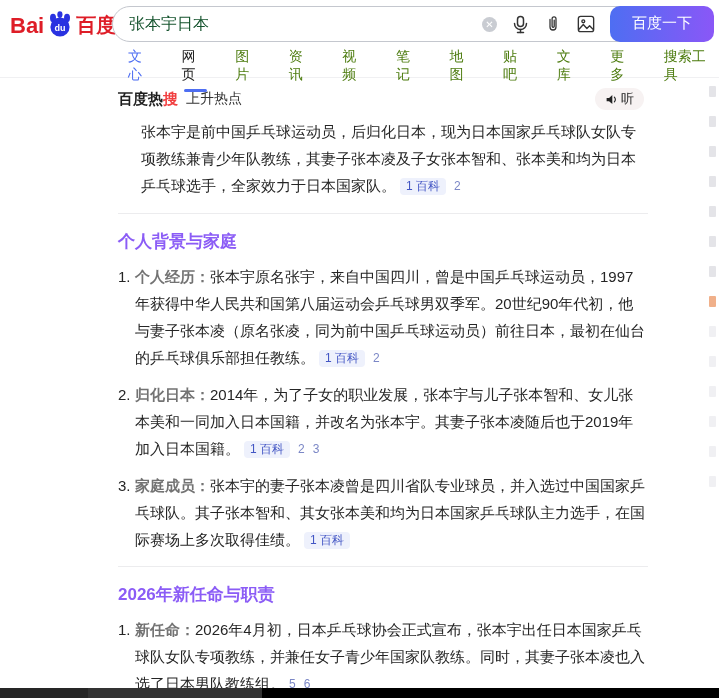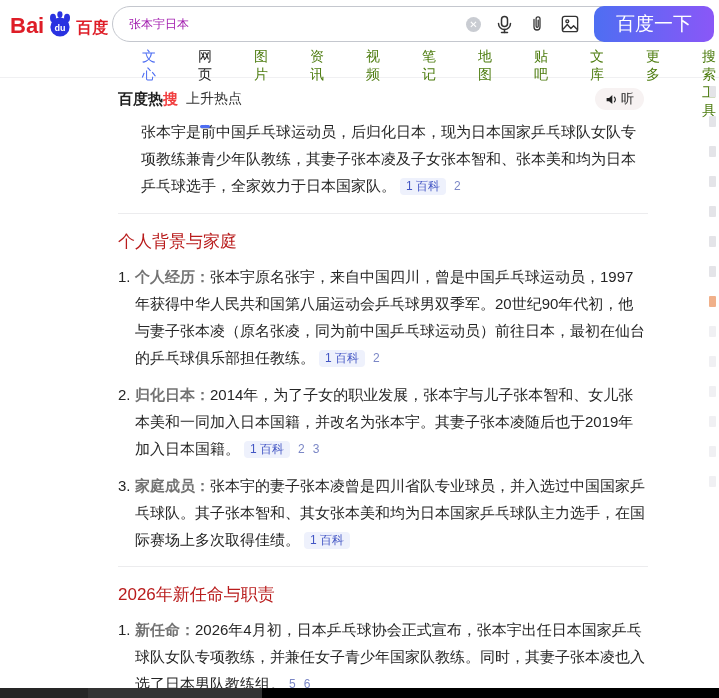--- a/index.html
+++ b/index.html
@@ -7,42 +7,42 @@
     width:719px;height:698px;position:relative;overflow:hidden;
     background:#fff;font-family:"Liberation Sans","DejaVu Sans",sans-serif;
     color:#252525;
   }
   
   .header{position:relative;height:77px;border-bottom:1px solid #f0f0f2;background:#fff;}
   .logo{position:absolute;left:10px;top:7px;display:flex;align-items:flex-end;height:32px;}
   .logo .bai{color:#de1d27;font-weight:700;font-size:22px;letter-spacing:0;}
   .logo .paw{position:relative;width:30px;height:30px;margin:0 1px;}
   .logo .paw svg{display:block;}
-  .logo .zh{color:#de1d27;font-weight:700;font-size:16px;}
+  .logo .zh{color:#de1d27;font-weight:700;font-size:20px;}
   .searchbox{
     position:absolute;left:112px;top:6px;width:600px;height:34px;
     border:1px solid #c4c7ce;border-radius:18px;background:#fff;
     display:flex;align-items:center;
   }
   .searchbox input{
-    flex:1;border:none;outline:none;font-size:12px;color:#a21caf;
+    flex:1;border:none;outline:none;font-size:16px;color:#14532d;
     padding:0 8px 0 16px;background:transparent;height:30px;
     font-family:"Liberation Sans","DejaVu Sans",sans-serif;
   }
   .sicons{display:flex;align-items:center;gap:13px;margin-right:8px;}
   .clear-btn{width:15px;height:15px;border-radius:50%;background:#c9ccd2;color:#fff;
     font-size:10px;line-height:15px;text-align:center;cursor:pointer;}
   .iconbtn{width:20px;height:20px;display:flex;align-items:center;justify-content:center;cursor:pointer;}
   .gobtn{
     height:36px;margin:-1px -1px 0 6px;padding:0 22px;border:none;border-radius:10px;
     background:linear-gradient(90deg,#4e6ef2,#8a57f7);
-    color:#fff;font-size:19px;cursor:pointer;
+    color:#fff;font-size:15px;cursor:pointer;
     font-family:"Liberation Sans","DejaVu Sans",sans-serif;
   }
-  .tabs{position:absolute;left:142px;top:48px;display:flex;gap:42px;font-size:14px;}
+  .tabs{position:absolute;left:128px;top:48px;display:flex;gap:26px;font-size:14px;align-items:center;}
   .tab{color:#4d7c0f;cursor:pointer;position:relative;padding-bottom:8px;}
   .tab.first{color:#4e6ef2;}
   .tab.active{color:#222;font-weight:400;}
   .tab.active::after{
     content:"";position:absolute;left:2px;right:2px;bottom:0;height:3px;
     border-radius:2px;background:#4e6ef2;
   }
   
   .content{margin:10px 71px 0 118px;width:530px;}
   .hotbar{display:flex;align-items:center;justify-content:space-between;height:22px;}
@@ -53,21 +53,21 @@
     display:flex;align-items:center;gap:3px;background:#f7f2f2;border-radius:11px;
     padding:2px 10px;font-size:13px;color:#222;cursor:pointer;margin-right:4px;
   }
   .para{font-size:15px;line-height:27px;color:#252525;margin-top:8px;margin-left:23px;}
   .pill{
     display:inline-block;background:#eef1fc;color:#4255c4;border-radius:4px;
     font-size:12px;line-height:17px;padding:0 6px;margin:0 4px;vertical-align:1px;cursor:pointer;
   }
   .cnum{color:#7b87c6;font-size:12px;margin:0 4px;vertical-align:1px;cursor:pointer;}
   .divider{height:1px;background:#ececee;margin:13px 0 0 0;}
-  .h2{font-size:17px;color:#b91c1c;font-weight:400;margin:16px 0 10px 0;}
+  .h2{font-size:17px;color:#8b5cf6;font-weight:700;margin:16px 0 10px 0;}
   .item{display:flex;font-size:15px;line-height:27px;margin-bottom:9px;}
   .item .num{flex:0 0 17px;color:#252525;}
   .item .itext{flex:1;}
   .item b{color:#737373;}
   
   .rfrags{position:absolute;right:0;top:86px;width:13px;}
   .rfrag{width:7px;height:11px;background:#e4e4e8;margin:0 0 19px 3px;border-radius:1px;}
   .rfrag.orange{background:#f0b08a;}
   .rfrag.faint{background:#f0f0f3;}
   

